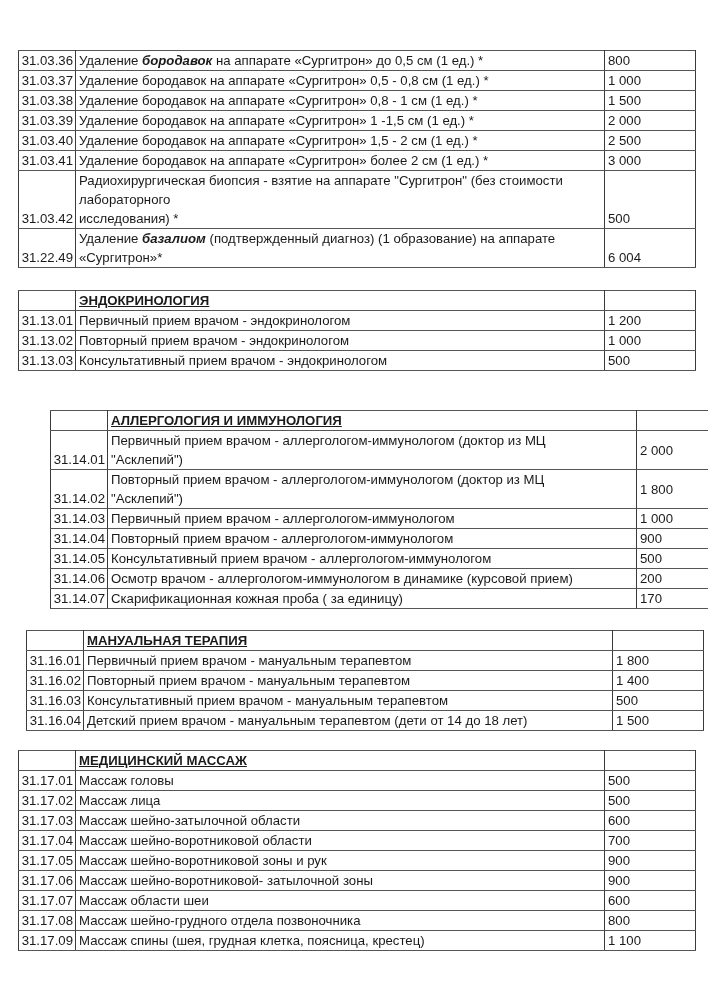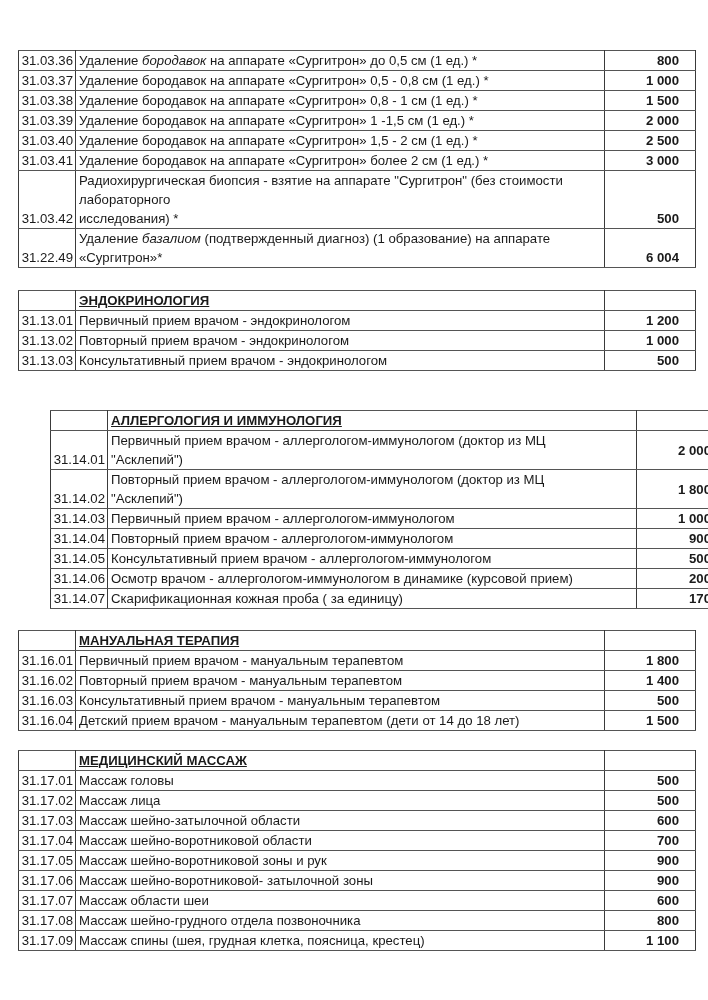--- a/index.html
+++ b/index.html
@@ -4,28 +4,28 @@
 <style>
   html, body { margin: 0; padding: 0; background: #ffffff; }
   body { width: 708px; height: 1000px; position: relative; overflow: hidden;
          font-family: "Liberation Sans", sans-serif; color: #1a1a1a; }
   table.price { position: absolute; left: 18px; width: 670px; border-collapse: collapse;
          font-size: 13.2px; table-layout: fixed; }
   table.price td { border: 1px solid #3a3a3a; padding: 0 3px; line-height: 19px; height: 19px; }
   table.price tr.row td { border-top: 1px solid #555; border-bottom: 1px solid #555; }
   td.code { width: 53px; text-align: right; vertical-align: bottom; padding-right: 2px !important; padding-left: 1px !important; white-space: nowrap; }
   td.desc { width: 522px; vertical-align: bottom; }
-  td.price-cell { width: 71px; text-align: right; font-weight: bold; vertical-align: bottom; padding-right: 16px !important; }
+  td.price-cell { width: 71px; font-weight: normal; vertical-align: bottom; padding-right: 16px !important; }
   td.price-cell.mid { vertical-align: middle; }
   tr.header td.desc { text-align: left; font-weight: bold; text-decoration: underline; }
-  b i, i b, .em { font-weight: normal; font-style: italic; }
+  b i, i b, .em { font-weight: bold; font-style: italic; }
   #t1 { top: 50px; }
   #t2 { top: 290px; }
   #t3 { top: 410px; margin-left: 32px; }
-  #t4 { top: 630px; }
+  #t4 { top: 630px; margin-left: 8px; }
   #t5 { top: 750px; }
 </style>
 </head>
 <body>
 
 <table class="price" id="t1">
   <tbody>
       <tr class="row">
     <td class="code">31.03.36</td>
     <td class="desc"><span>Удаление </span><span class="em">бородавок</span><span>  на аппарате «Сургитрон» до 0,5 см (1 ед.) *</span></td>

